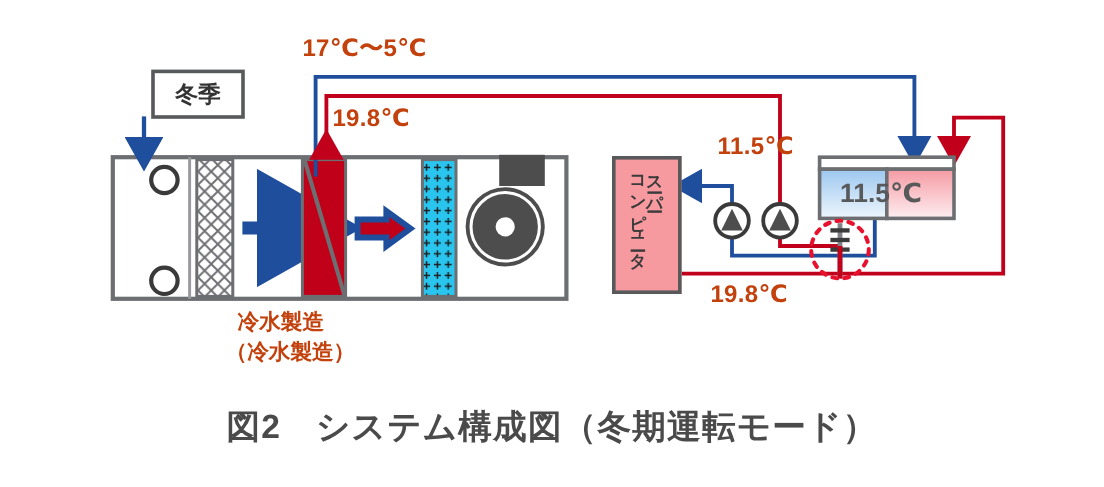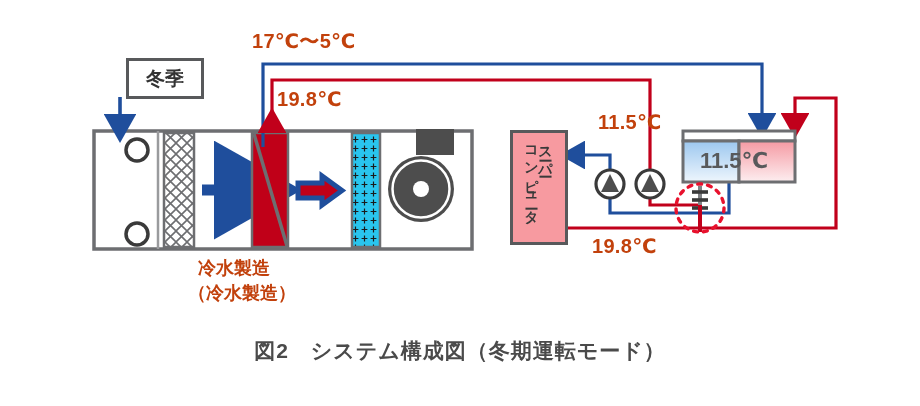--- a/index.html
+++ b/index.html
@@ -24,21 +24,21 @@
     white-space: nowrap;
     line-height: 1.15;
   }
   .temp { font-size: 20px; letter-spacing: 0.3px; }
   .jp   { font-size: 18px; }
   #caption {
     position: absolute;
     left: 0; right: 0;
     top: 337px;
     text-align: center;
-    font-size: 21px;
+    font-size: 28px;
     font-weight: bold;
     color: #4a4a4a;
     letter-spacing: 1px;
   }
   #season-box {
     position: absolute;
     left: 102px; top: 58px;
     width: 72px; height: 35px;
     border: 3px solid #58595b;
     background: #ffffff;

